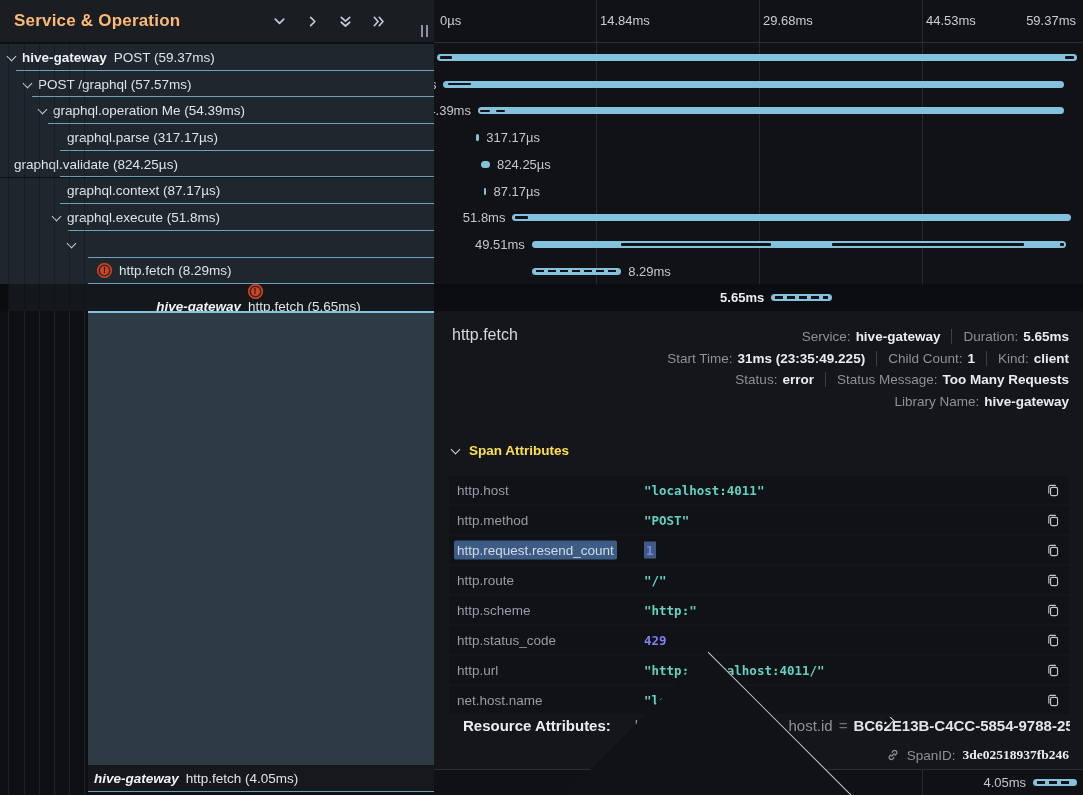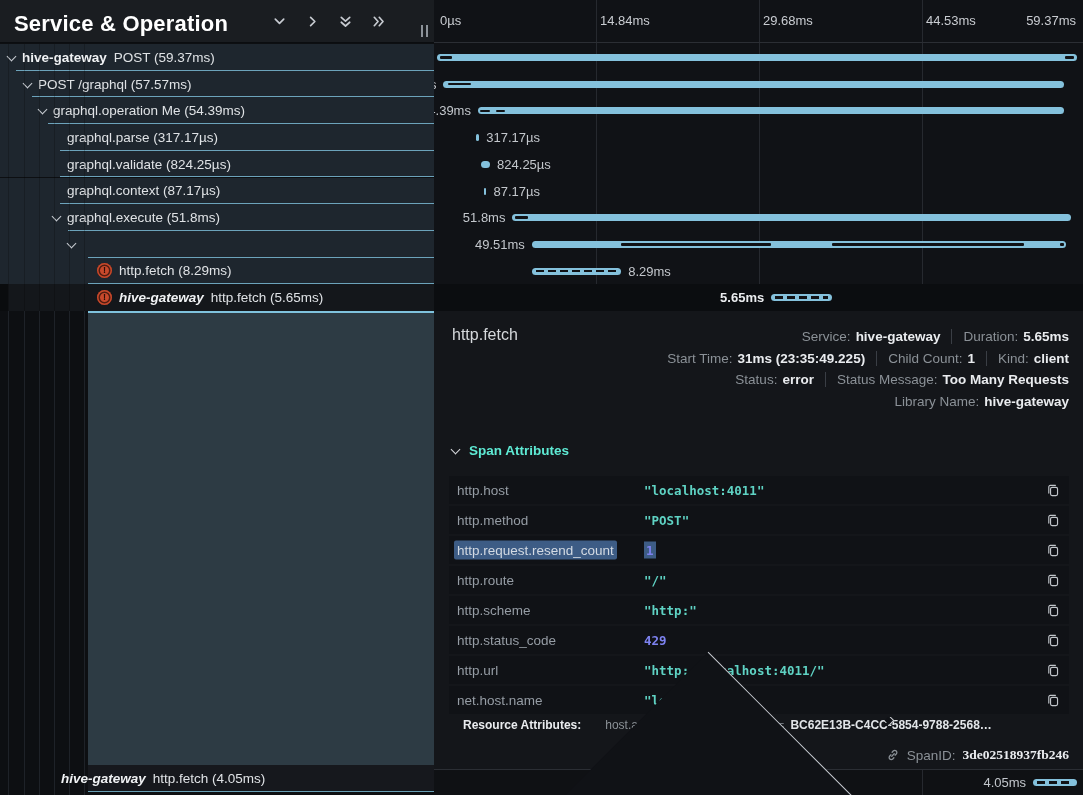--- a/index.html
+++ b/index.html
@@ -2,29 +2,29 @@
 <html><head>
 <meta charset="utf-8">
 <style>
   html,body{margin:0;padding:0;background:#0d0f12;}
   .app{position:relative;width:1083px;height:795px;overflow:hidden;background:#0d0f12;
        font-family:"Liberation Sans",sans-serif;color:#e4e6e9;-webkit-font-smoothing:antialiased;}
   
   .left{position:absolute;left:0;top:0;width:434px;height:795px;}
   .lheader{position:absolute;left:0;top:0;width:434px;height:43px;background:#1a1d21;
            border-bottom:1px solid #0b0d10;box-sizing:border-box;}
-  .lheader .title{position:absolute;left:14px;top:11px;font-size:22px;font-weight:700;color:#ffffff;letter-spacing:.2px;}
+  .lheader .title{position:absolute;left:14px;top:11px;font-size:17px;font-weight:700;color:#fdba74;letter-spacing:.2px;}
   .hicons{position:absolute;right:46px;top:0;height:43px;display:flex;align-items:center;gap:14px;}
   .hicon{background:none;border:0;padding:2px;margin:0;cursor:pointer;display:flex;}
   .handle{position:absolute;right:6px;bottom:5px;display:flex;gap:3px;cursor:col-resize;}
   .handle i{width:2px;height:12px;background:#8d939a;display:block;}
   .tree{position:absolute;left:0;top:44px;width:462px;height:267px;overflow:hidden;}
   .tree-row{position:absolute;left:0;width:434px;height:26.7px;background:#1e262e;display:flex;
             align-items:center;box-sizing:border-box;cursor:pointer;overflow:hidden;}
-  .tree-row.sel{background:#14171b;}
+  .tree-row.sel{background:#14171b;flex-direction:column;}
   .row-line{position:absolute;bottom:0;right:0;height:1px;background:rgba(127,195,222,.8);}
   .chevbox{width:14px;flex:none;display:flex;align-items:center;}
   .tchev{width:6px;height:6px;border-right:1.7px solid #c9cdd3;border-bottom:1.7px solid #c9cdd3;flex:none;}
   .tchev.down{transform:rotate(45deg);margin-top:-2px;}
   .tchev.right{transform:rotate(-45deg);margin-left:1px;}
   .err-icon{width:15px;height:15px;border-radius:50%;background:#c7492c;flex:none;margin-right:7px;
             display:flex;align-items:center;justify-content:center;
             box-shadow:inset 0 0 0 1.5px #c7492c, inset 0 0 0 3px rgba(42,15,8,.75);}
   .err-icon::before{content:"!";font-size:9px;font-weight:800;color:#2d0f08;line-height:1;}
   .tree-text{font-size:13.5px;color:#dfe2e5;white-space:nowrap;}
@@ -63,37 +63,37 @@
   .bar-label{position:absolute;font-size:13px;color:#c3c7cc;white-space:nowrap;height:27px;line-height:27px;}
   .bar-label.bold{font-weight:700;color:#eaecef;}
   
   .detail{position:absolute;left:0;top:311px;width:649px;height:458px;background:#14161a;}
   .dtitle{position:absolute;left:18px;top:15px;font-size:16px;color:#d6d9dc;}
   .dmeta{position:absolute;right:14px;top:18px;display:flex;flex-direction:column;align-items:flex-end;gap:6.5px;}
   .meta-line{display:flex;align-items:center;font-size:13.5px;color:#8b9197;white-space:nowrap;}
   .meta-line b{color:#eaecef;font-weight:700;margin-left:5px;}
   .meta-div{width:1px;height:15px;background:#3a3e45;margin:0 11px;}
   .sattr-head{position:absolute;left:18px;top:132px;display:flex;align-items:center;gap:10px;
-              font-size:13.5px;font-weight:700;color:#5eead4;cursor:pointer;}
+              font-size:13.5px;font-weight:700;color:#fde047;cursor:pointer;}
   .schev{width:6px;height:6px;border-right:1.7px solid #d6d9dd;border-bottom:1.7px solid #d6d9dd;}
   .schev.down{transform:rotate(45deg);margin-top:-3px;}
   .schev.right{transform:rotate(-45deg);}
   .attrs{position:absolute;left:15px;top:150px;width:620px;margin-top:15px;}
   .attr-row{position:relative;height:28px;margin-bottom:2px;background:#101216;}
   .attr-key{position:absolute;left:5px;top:50%;transform:translateY(-50%);font-size:13.5px;color:#969da5;
             padding:2px 3px;border-radius:2px;}
   .attr-key.sel{background:#3d5c85;color:#d3dae3;}
   .attr-val{position:absolute;left:195px;top:50%;transform:translateY(-50%);
             font-family:"DejaVu Sans Mono",monospace;font-size:12.5px;font-weight:700;}
   .attr-val.string{color:#5fd3c4;}
   .attr-val.number{color:#7d82ef;}
   .attr-val.sel{background:#3d5c85;padding:1px 2px;}
   .copy-btn{position:absolute;right:9px;top:50%;transform:translateY(-50%);background:none;border:0;
             padding:0;margin:0;cursor:pointer;display:flex;}
-  .res-line{position:absolute;left:18px;top:406px;display:flex;align-items:center;font-size:12px;
+  .res-line{position:absolute;left:18px;top:406px;display:flex;align-items:center;font-size:15px;
             color:#8b9197;white-space:nowrap;max-width:618px;overflow:hidden;cursor:pointer;}
   .res-head{font-weight:700;color:#eaecef;margin-left:11px;}
   .res-pair{display:flex;align-items:center;}
   .res-pair b{color:#e2e5e8;font-weight:700;}
   .res-eq{margin:0 6px;color:#6f757c;}
   .res-gap{width:24px;flex:none;}
   .res-div{width:1px;height:15px;background:#3a3e45;margin:0 13px;flex:none;}
   .spanid{position:absolute;right:14px;top:436px;display:flex;align-items:center;gap:7px;
           font-size:13.5px;color:#8b9197;}
   .spanid b{color:#eaecef;font-weight:700;font-family:Liberation Serif, serif;}
@@ -159,21 +159,21 @@
             <span class="tchev down"></span>
           </span>
           <span class="tree-text">graphql.operation Me (54.39ms)</span>
           <span class="row-line" style="left: 48px;"></span>
         </div>
         <div class="tree-row" style="top: 80.1px; padding-left: 53px;">
           <span class="chevbox"></span>
           <span class="tree-text">graphql.parse (317.17µs)</span>
           <span class="row-line" style="left: 60px;"></span>
         </div>
-        <div class="tree-row" style="top: 106.8px; padding-left: 53px;">
+        <div class="tree-row" style="top: 106.8px; ">
           <span class="chevbox"></span>
           <span class="tree-text">graphql.validate (824.25µs)</span>
           <span class="row-line" style="left: 60px;"></span>
         </div>
         <div class="tree-row" style="top: 133.5px; padding-left: 53px;">
           <span class="chevbox"></span>
           <span class="tree-text">graphql.context (87.17µs)</span>
           <span class="row-line" style="left: 60px;"></span>
         </div>
         <div class="tree-row" style="top: 160.2px; padding-left: 53px;">
@@ -220,21 +220,21 @@
         <i></i>
         <i></i>
         <i></i>
         <i></i>
         <i></i>
       </div>
     <div class="expanded"></div>
 
     <div class="btm-row">
       <div class="bg"></div>
-      <div class="content" style="padding-left: 47px;">
+      <div class="content" style="padding-left: 80px;">
           <span class="chevbox">
             <span class="tchev right"></span>
           </span>
           <span class="tree-text"><span class="pfx ital">hive-gateway</span>http.fetch (4.05ms)</span>
         </div>
       <div class="row-line"></div>
     </div>
   </div>
 
   <div class="right">

